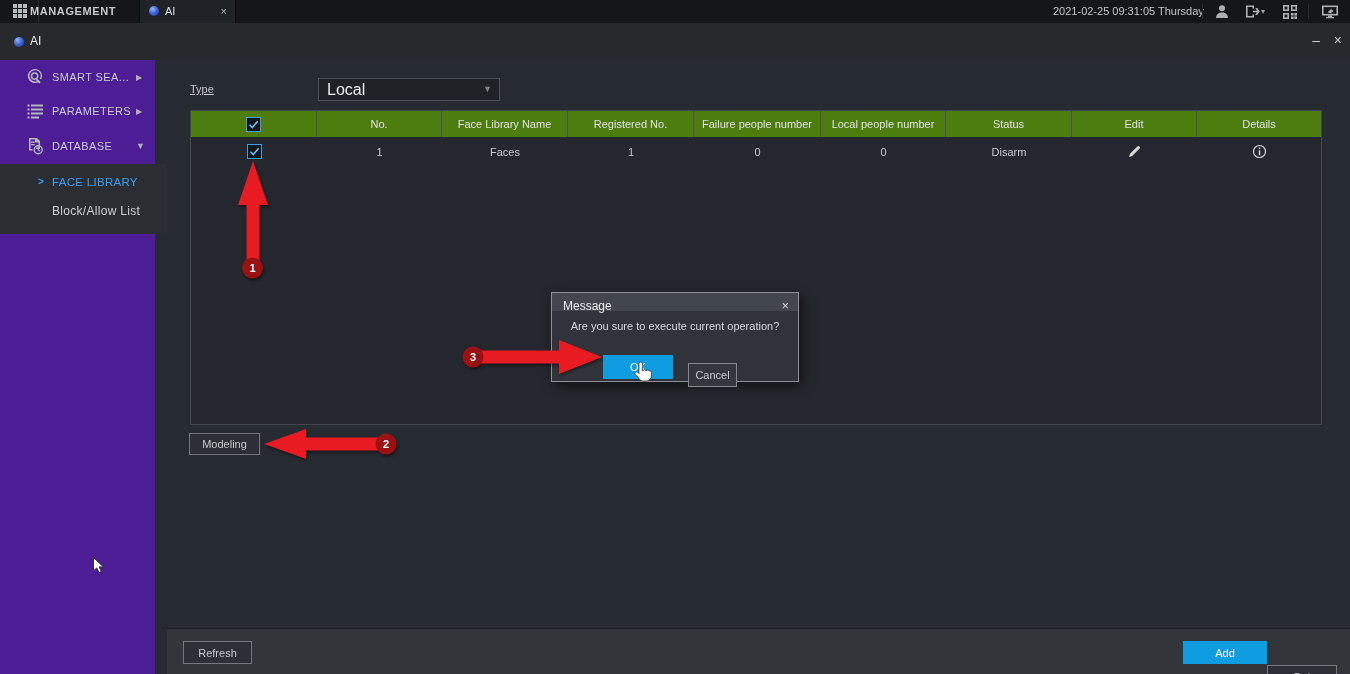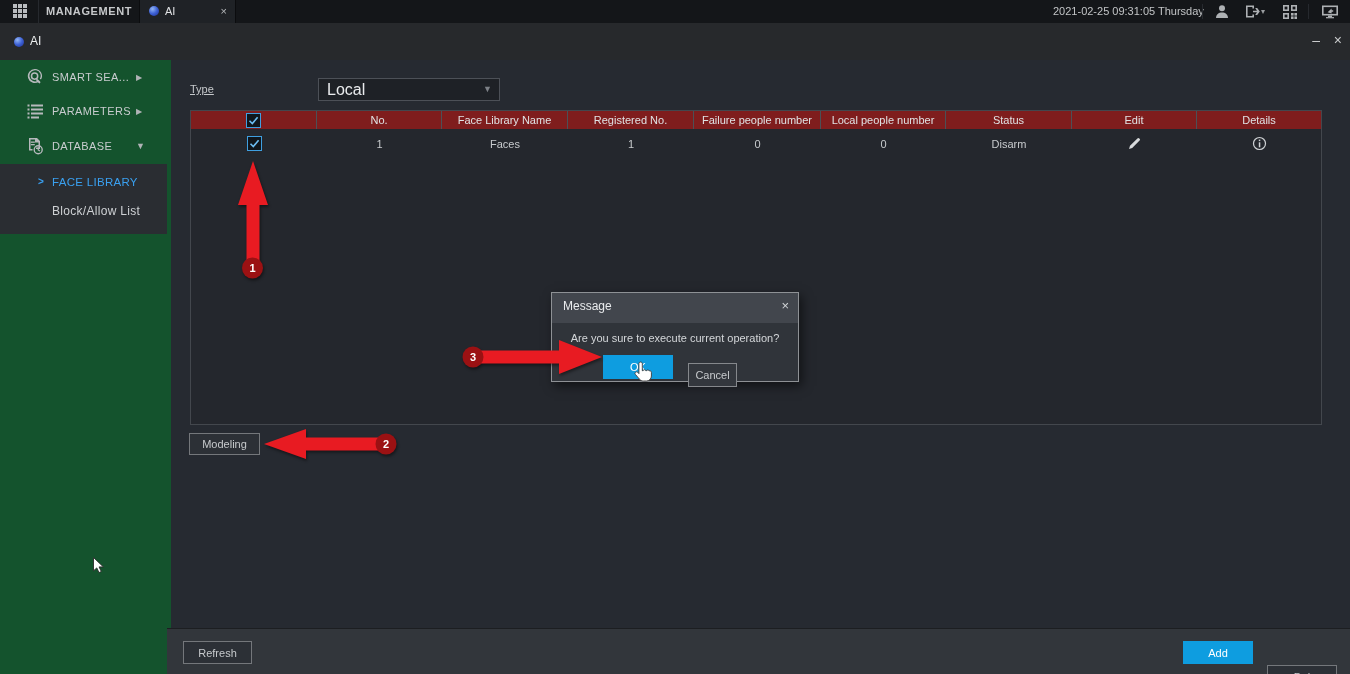--- a/index.html
+++ b/index.html
@@ -8,40 +8,40 @@
     background:#262a31; font-family:"Liberation Sans","DejaVu Sans",sans-serif;
     -webkit-user-select:none; user-select:none;
   }
   
   .topbar { position:absolute; left:0; top:0; width:1350px; height:23px; background:#141619; }
   .tb-sep { position:absolute; top:0; width:1px; height:23px; background:#26292e; }
   .grid-icon { position:absolute; left:13px; top:4px; width:16px; height:15px;
     display:grid; grid-template-columns:repeat(3,4px); grid-template-rows:repeat(3,4px); gap:1px; }
   .grid-icon i { background:#b9bcbf; }
   .mgmt-tab { position:absolute; left:30px; top:0; height:23px; line-height:23px;
-    font-size:11px; font-weight:bold; color:#c6c8ca; letter-spacing:.6px; cursor:pointer;margin-left:16px; }
+    font-size:11px; font-weight:bold; color:#c6c8ca; letter-spacing:.6px; cursor:pointer; }
   .ai-tab { position:absolute; left:139px; top:0; width:97px; height:23px; background:#1f2226;
     border-left:1px solid #0b0c0e; border-right:1px solid #0b0c0e; box-sizing:border-box; cursor:pointer; }
   .globe { width:10px; height:10px; border-radius:50%; display:inline-block;
     background:radial-gradient(circle at 35% 30%, #93b6f4 0%, #3e62d6 48%, #1b2d8c 100%); }
   .ai-tab .globe { position:absolute; left:9px; top:6px; }
   .ai-tab .lbl { position:absolute; left:25px; top:0; line-height:23px; font-size:11px; color:#e0e2e4; }
   .ai-tab .x { position:absolute; right:8px; top:0; line-height:23px; font-size:11px; color:#b5b8bb; }
   .clock { position:absolute; left:1053px; top:0; line-height:23px; font-size:11px; color:#c2c4c6; }
   .tb-ico { position:absolute; top:3px; width:18px; height:17px; cursor:pointer; }
   .tb-caret { position:absolute; left:1261px; top:0; line-height:23px; font-size:8px; color:#9a9da0; cursor:pointer; }
   
   .titlebar { position:absolute; left:0; top:23px; width:1350px; height:37px; background:#27292c; }
   .titlebar .globe { position:absolute; left:14px; top:14px; }
   .titlebar .t { position:absolute; left:30px; top:0; line-height:37px; font-size:12px; color:#edeff0; }
   .win-btn { position:absolute; top:0; line-height:34px; font-size:14px; color:#c9cbcd; cursor:pointer; }
   .win-min { right:30px; }
   .win-close { right:8px; }
   
-  .sidebar { position:absolute; left:0; top:60px; width:171px; height:614px; background:#14532d; }
+  .sidebar { position:absolute; left:0; top:60px; width:155px; height:614px; background:#4c1d95; }
   .side-item { position:absolute; left:0; width:167px; height:34px; cursor:pointer; }
   .side-item .ico { position:absolute; left:26px; top:50%; transform:translateY(-50%); width:19px; height:19px; }
   .side-item .lbl { position:absolute; left:52px; top:0; bottom:0; display:flex; align-items:center;
     font-size:11px; letter-spacing:.4px; color:#c9cccf; }
   .side-item .arr { position:absolute; left:136px; top:0; bottom:0; display:flex; align-items:center;
     font-size:8px; color:#b0b3b6; }
   .side-sub { position:absolute; left:0; top:104px; width:167px; height:70px; background:#2a2d32; }
   .sub-item { position:absolute; left:0; width:167px; height:35px; cursor:pointer; }
   .sub-chevron { position:absolute; left:38px; top:0; bottom:0; display:flex; align-items:center;
     font-size:10px; font-weight:bold; color:#3aa0f0; }
@@ -50,21 +50,21 @@
   .sub-item.plain .sub-lbl { color:#ced1d4; font-size:12px; }
   
   .type-label { position:absolute; left:190px; top:78px; height:23px; line-height:23px; font-size:11px; color:#c5c8cb;text-decoration:underline; }
   .type-select { position:absolute; left:318px; top:78px; width:182px; height:23px; box-sizing:border-box;
     background:#1e2126; border:1px solid #4c5057; cursor:pointer; }
   .type-select .val { position:absolute; left:8px; top:0; line-height:21px; font-size:16px; color:#e9ebed; }
   .type-select .caret { position:absolute; right:7px; top:0; line-height:21px; font-size:9px; color:#7d8187; }
   
   .ftable { position:absolute; left:190px; top:110px; width:1132px; height:315px; box-sizing:border-box;
     border:1px solid #43474d; background:#24272d; }
-  .thead { display:flex; height:18px; background:#7f1d1d; }
+  .thead { display:flex; height:26px; background:#4d7c0f; }
   .th { box-sizing:border-box; border-right:1px solid #4c5056; display:flex; align-items:center;
     justify-content:center; font-size:11px; color:#e0e2e4; cursor:default; }
   .th:last-child { border-right:none; }
   .trow { display:flex; height:29px; cursor:pointer; }
   .td { display:flex; align-items:center; justify-content:center; font-size:11px; color:#c8cbce; }
   .c0{width:126px}.c1{width:125px}.c2{width:126px}.c3{width:126px}.c4{width:127px}
   .c5{width:125px}.c6{width:126px}.c7{width:125px}.c8{flex:1}
   .cb { position:relative; width:13px; height:13px; box-sizing:content-box;
     border:1px solid #3f9fe0; background:#10161c; cursor:pointer; }
   .cb svg { position:absolute; left:0; top:0; }
@@ -73,26 +73,26 @@
     font-size:11px; display:flex; align-items:center; justify-content:center; cursor:pointer;
     font-family:inherit; }
   .blue-btn { background:#0e9de0; border:none; color:#fff; font-size:11px; display:flex;
     align-items:center; justify-content:center; cursor:pointer; font-family:inherit; }
   .modeling-btn { position:absolute; left:189px; top:433px; width:71px; height:22px; }
   
   .footer { position:absolute; left:167px; top:628px; width:1183px; height:46px; box-sizing:border-box;
     background:#32363b; border-top:1px solid #1c1e21; }
   .footer .fbtn { position:absolute; top:12px; height:23px; }
   .btn-refresh { left:16px; width:69px; }
-  .btn-add { left:1016px; width:70px; }
+  .btn-add { left:1016px; width:84px; }
   .btn-del { left:1100px; width:70px;margin-top:24px; }
   
   .dialog { position:absolute; left:551px; top:292px; width:248px; height:90px; box-sizing:border-box;
     background:#30343a; border:1px solid #8e9195; box-shadow:3px 4px 10px rgba(0,0,0,.55); }
-  .dlg-title { position:relative; height:30px; background:#42464d; }
+  .dlg-title { position:relative; height:18px; background:#42464d; }
   .dlg-title .t { position:absolute; left:11px; top:0; line-height:26px; font-size:12px; color:#e9ebed; }
   .dlg-title .x { position:absolute; right:9px; top:0; line-height:26px; font-size:13px; color:#d2d5d8; cursor:pointer; }
   .dlg-msg { margin-top:9px; text-align:center; font-size:11px; color:#d4d7da; }
   .dlg-ok { position:absolute; left:51px; top:62px; width:70px; height:24px; }
   .dlg-cancel { position:absolute; left:136px; top:70px; width:49px; height:24px;
     background:#33373d; border:1px solid #85888c; }
   
   .overlay { position:absolute; left:0; top:0; width:1350px; height:674px; pointer-events:none; }
   .arrow { filter:drop-shadow(1px 2px 1.5px rgba(0,0,0,.45)); }
 </style>

